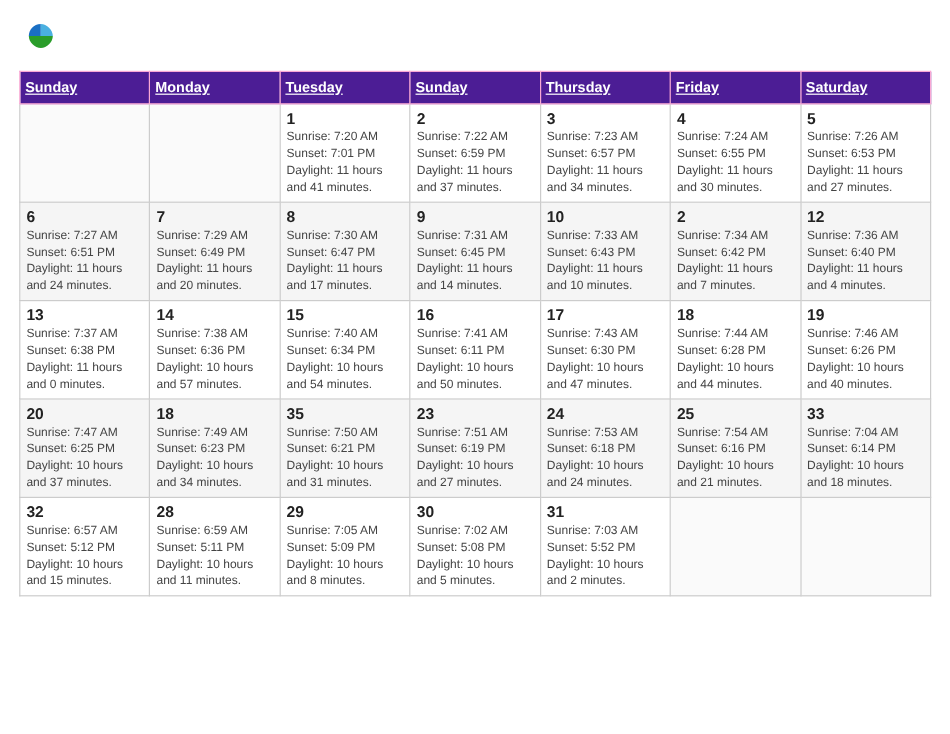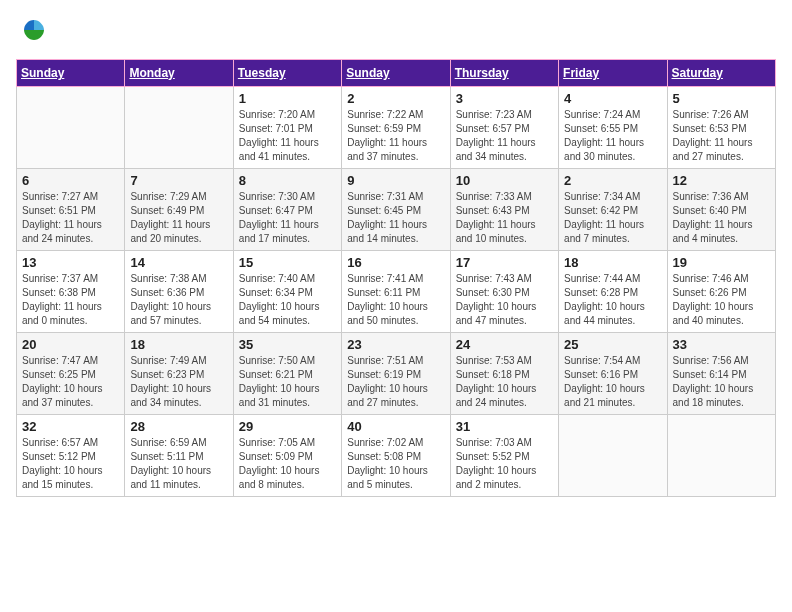--- a/index.html
+++ b/index.html
@@ -304,21 +304,21 @@
         </td>
         <td>
           <span class="day-num">25</span>
           <div class="cell-content">Sunrise: 7:54 AM
 Sunset: 6:16 PM
 Daylight: 10 hours
 and 21 minutes.</div>
         </td>
         <td>
           <span class="day-num">33</span>
-          <div class="cell-content">Sunrise: 7:56 AM
+          <div class="cell-content">Sunrise: 7:04 AM
 Sunset: 6:14 PM
 Daylight: 10 hours
 and 18 minutes.</div>
         </td>
       </tr>
       <tr>
         <td>
           <span class="day-num">32</span>
           <div class="cell-content">Sunrise: 6:57 AM
 Sunset: 5:12 PM
@@ -333,21 +333,21 @@
 and 11 minutes.</div>
         </td>
         <td>
           <span class="day-num">29</span>
           <div class="cell-content">Sunrise: 7:05 AM
 Sunset: 5:09 PM
 Daylight: 10 hours
 and 8 minutes.</div>
         </td>
         <td>
-          <span class="day-num">40</span>
+          <span class="day-num">30</span>
           <div class="cell-content">Sunrise: 7:02 AM
 Sunset: 5:08 PM
 Daylight: 10 hours
 and 5 minutes.</div>
         </td>
         <td>
           <span class="day-num">31</span>
           <div class="cell-content">Sunrise: 7:03 AM
 Sunset: 5:52 PM
 Daylight: 10 hours

